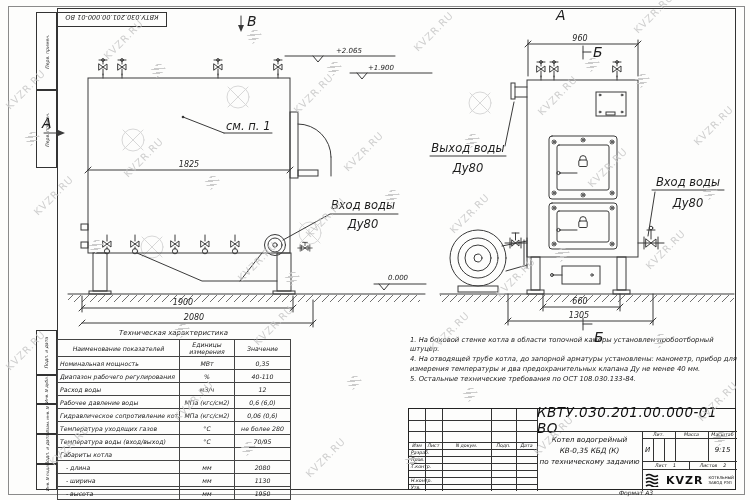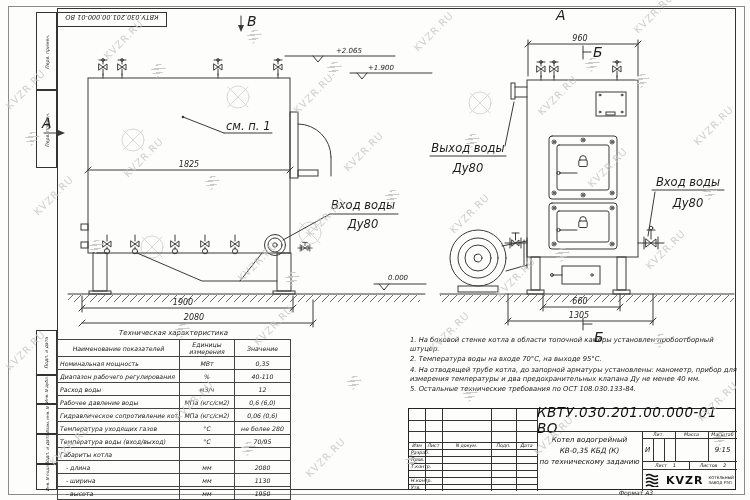--- a/index.html
+++ b/index.html
@@ -368,21 +368,20 @@
           <td class="n">   - высота</td>
           <td class="c">мм</td>
           <td class="c">1950</td>
         </tr>
   </tbody>
     </table>
 </div>
 
 <div class="abs notes">
   <div class="note">1. На боковой стенке котла в области топочной камеры установлен пробоотборный штуцер.</div>
-  <div class="note">2. Температура воды на входе 70°С, на выходе 95°С.</div>
   <div class="note">4. На отводящей трубе котла, до запорной арматуры установлены: манометр, прибор для измерения температуры и два предохранительных клапана Ду не менее 40 мм.</div>
   <div class="note">5. Остальные технические требования по ОСТ 108.030.133-84.</div>
 </div>
 
 <div class="abs tb">
   <div>
     <div class="tl" style="left:16px;top:0;width:1px;height:82px;"></div>
     <div class="tl" style="left:33px;top:0;width:1px;height:82px;"></div>
     <div class="tl" style="left:82px;top:0;width:1px;height:82px;"></div>
     <div class="tl" style="left:107px;top:0;width:1px;height:82px;"></div>

